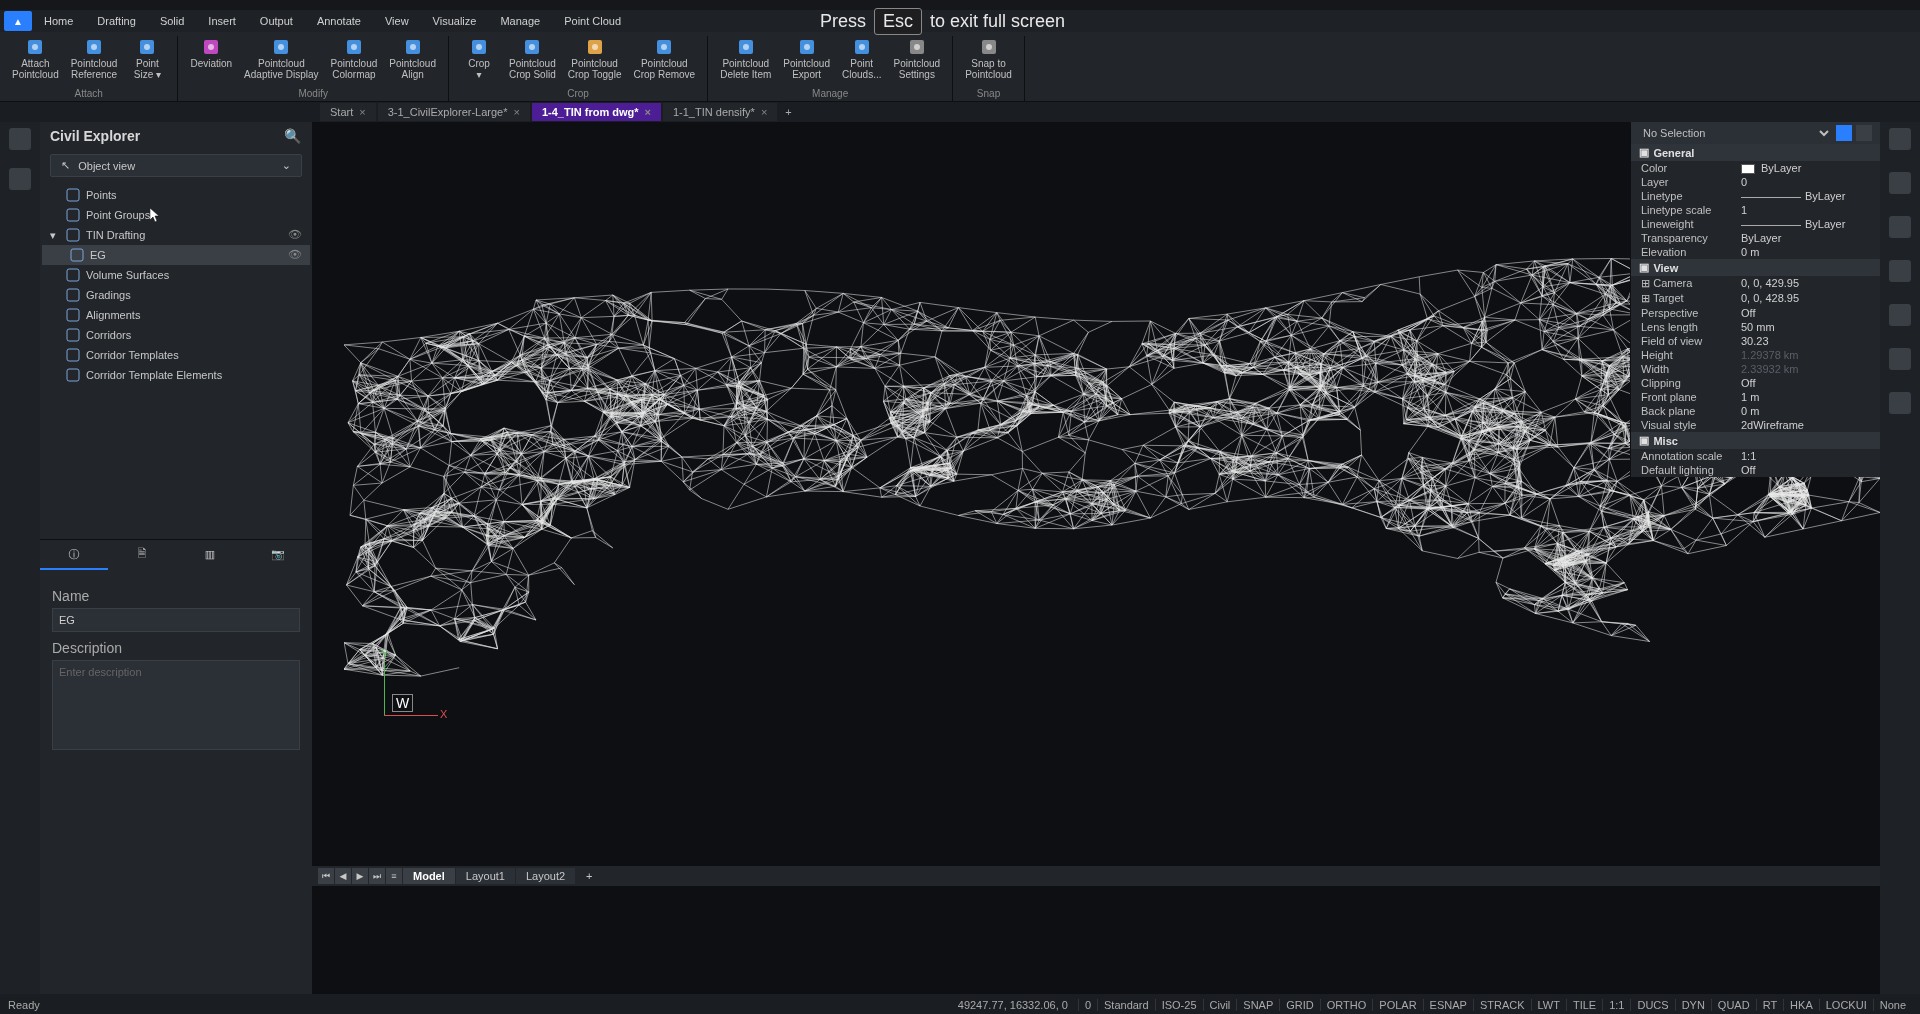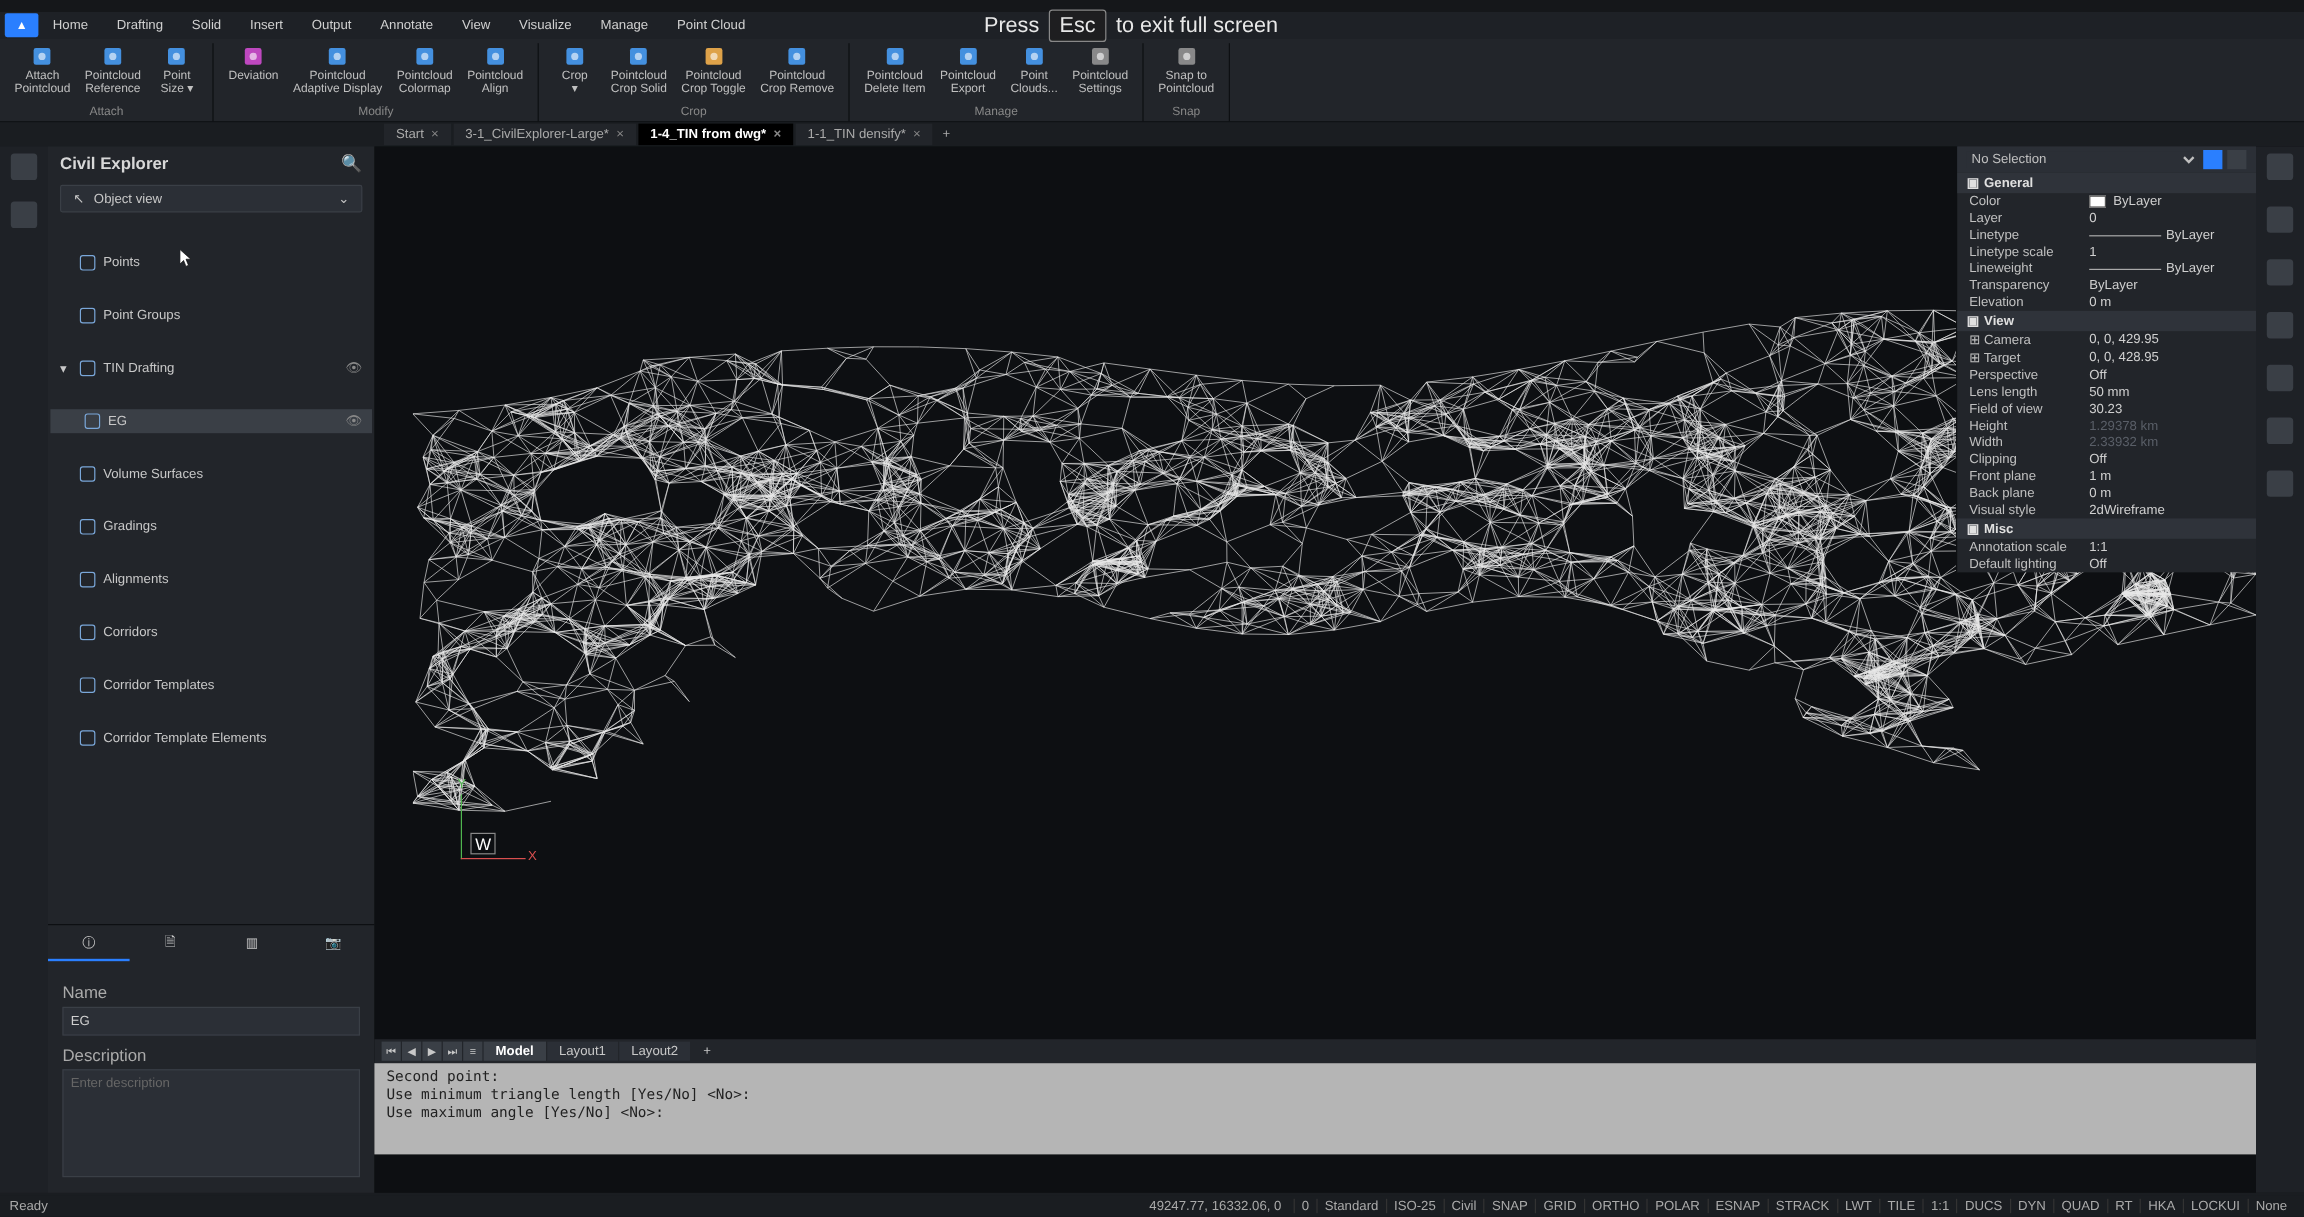--- a/index.html
+++ b/index.html
@@ -18,33 +18,33 @@
 .rib-group { display: flex; flex-direction: column; align-items: center; border-right: 1px solid #0d0f12; height: 100%; padding: 0 6px; }
 .rib-row { display: flex; }
 .rib-btn { display: flex; flex-direction: column; align-items: center; padding: 2px 6px; min-width: 48px; cursor: pointer; }
 .rib-btn .ico { width: 18px; height: 18px; margin-bottom: 2px; display: flex; align-items: center; justify-content: center; }
 .rib-btn .lbl { font-size: 10px; text-align: center; line-height: 11px; color: #c0c0c0; white-space: pre; }
 .rib-glabel { font-size: 10px; color: #888; margin-top: auto; margin-bottom: 2px; }
 
 
 .doc-tabs { height: 20px; background: #1a1d21; display: flex; align-items: center; padding-left: 320px; }
 .doc-tab { padding: 3px 10px; display: flex; align-items: center; gap: 6px; color: #aaa; font-size: 11px; background: #22252a; margin-right: 2px; }
-.doc-tab.active { background: #000000; color: #fff; font-weight: bold; }
+.doc-tab.active { background: #4c1d95; color: #fff; font-weight: bold; }
 .doc-tab .close { color: #888; cursor: pointer; }
 .doc-add { padding: 2px 6px; color: #aaa; cursor: pointer; }
 
 
 .main-area { position: absolute; top: 122px; bottom: 20px; left: 0; right: 0; display: flex; }
 .left-rail { width: 40px; background: #1e2126; display: flex; flex-direction: column; align-items: center; padding-top: 6px; gap: 18px; }
 .left-rail .rail-ico { width: 22px; height: 22px; background: #3a3f46; border-radius: 3px; }
 .left-panel { width: 272px; background: #22252a; display: flex; flex-direction: column; }
 .panel-title { display: flex; align-items: center; justify-content: space-between; padding: 6px 10px; font-size: 14px; color: #d8d8d8; font-weight: 600; gap: 20px; }
 .view-select { margin: 4px 10px; padding: 4px 10px; background: #2b2f36; border: 1px solid #3a3f46; display: flex; justify-content: space-between; align-items: center; cursor: pointer; border-radius: 2px; }
 .tree { padding: 4px 2px; flex: 0 0 auto; }
-.tree-item { display: flex; align-items: center; padding: 3px 8px; gap: 6px; cursor: pointer; margin-top: 24px; }
+.tree-item { display: flex; align-items: center; padding: 3px 8px; gap: 6px; cursor: pointer; }
 .tree-item.child { padding-left: 28px; background: #3a3f46; }
 .tree-item.selected { background: #3a3f46; }
 .tree-item .ti-ico { width: 14px; height: 14px; display: inline-block; }
 .tree-item .eye { margin-left: auto; width: 14px; height: 14px; color: #888; }
 .tree-spacer { height: 150px; }
 .panel-tabs { display: flex; border-top: 1px solid #0d0f12; }
 .panel-tab { flex: 1; height: 30px; display: flex; align-items: center; justify-content: center; border-bottom: 2px solid transparent; cursor: pointer; }
 .panel-tab.active { border-bottom: 2px solid #2a7fff; }
 .prop-section { padding: 10px 12px; }
 .prop-lbl { font-size: 14px; color: #aaa; margin-bottom: 4px; margin-top: 8px; }
@@ -449,25 +449,20 @@
       <div class="sheet-btn">◀</div>
       <div class="sheet-btn">▶</div>
       <div class="sheet-btn">⏭</div>
       <div class="sheet-btn">≡</div>
       <div class="sheet-tab active">Model</div>
       <div class="sheet-tab">Layout1</div>
       <div class="sheet-tab">Layout2</div>
       <div class="sheet-tab" style="background:transparent">+</div>
     </div>
 
-    <div class="cmd-history">
-        <pre style="font-family:inherit;white-space:pre-wrap">Second point:
-Use minimum triangle length [Yes/No] &lt;No&gt;:
-Use maximum angle [Yes/No] &lt;No&gt;:</pre>
-      </div>
   </div>
 </div>
 
 <div class="right-panel">
   <div class="rp-header">
     <select><option>No Selection</option></select>
     <div class="hico"></div>
     <div class="hico" style="background:#3a3f46"></div>
   </div>
   <div class="rp-section">

